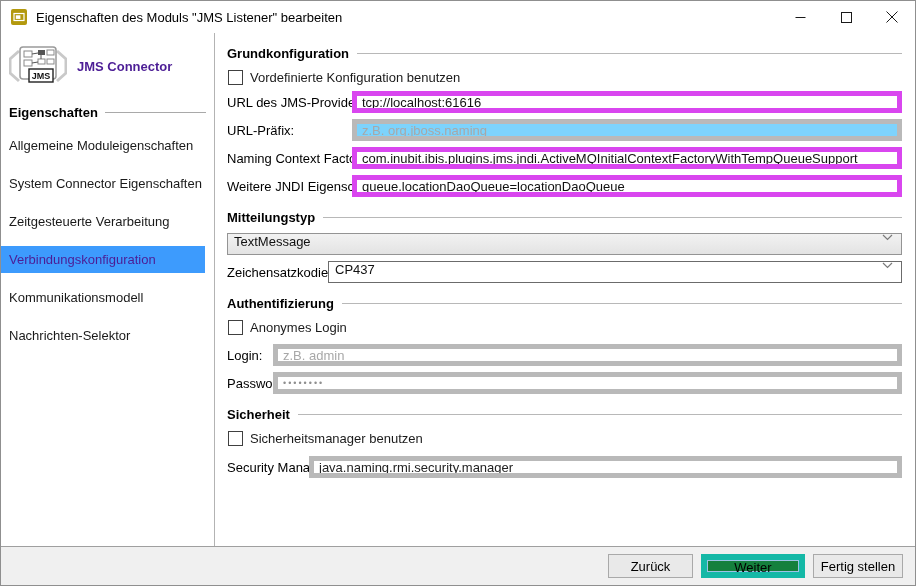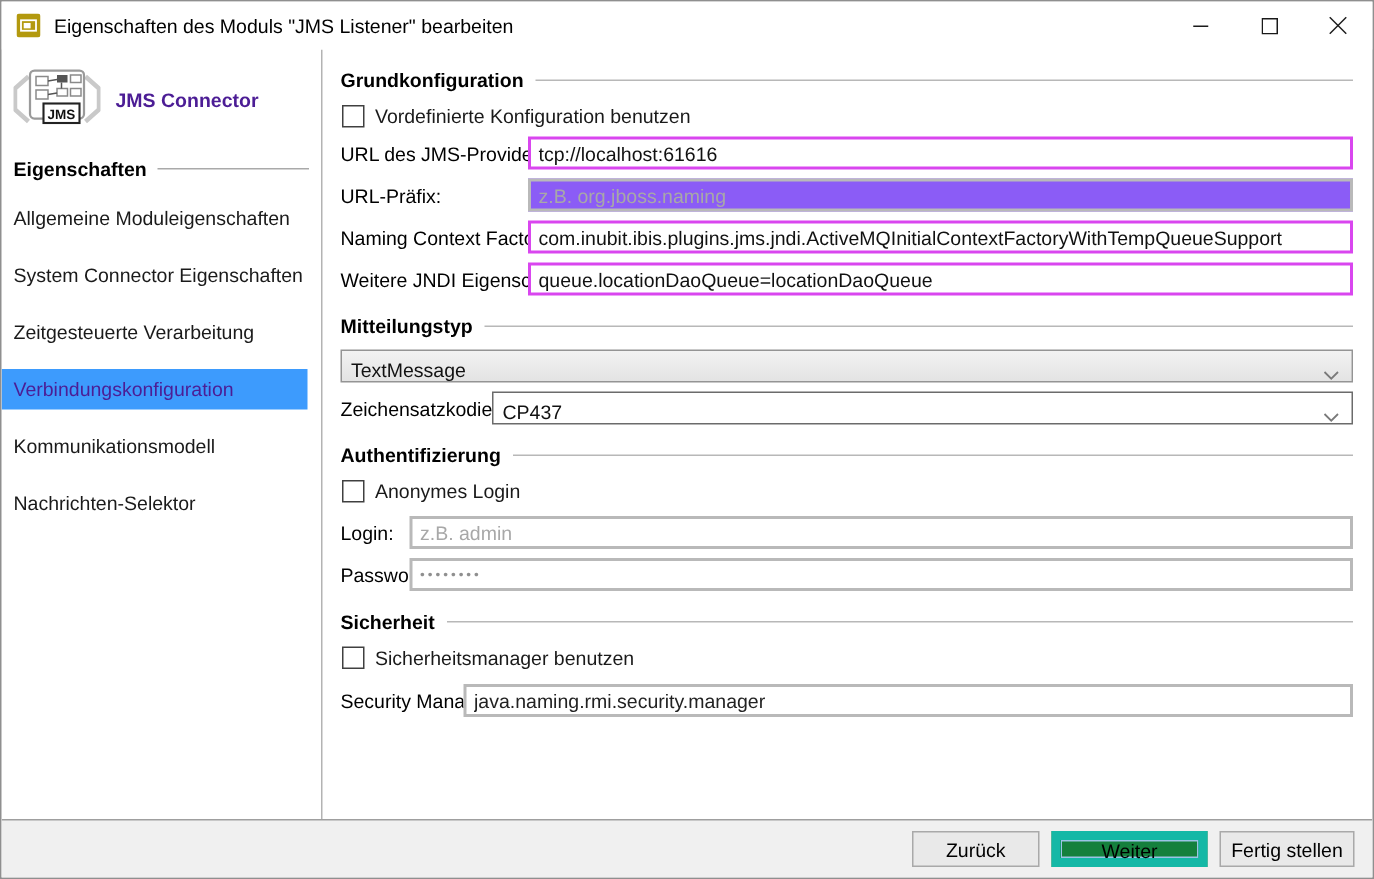--- a/index.html
+++ b/index.html
@@ -42,30 +42,30 @@
   .section-title .line { flex:1; height:1px; background:#b8b8b8; }
   .cb-row { display:flex; align-items:center; gap:7px; margin-top:9px; padding-left:1px; }
   .checkbox { width:15px; height:15px; border:1px solid #404040; background:#fff; flex:0 0 15px; }
   .row { display:flex; align-items:center; margin-top:6px; }
   .row .lbl { flex:none; color:#000; white-space:nowrap; }
   .lw1 { width:125px; }   
   .lw2 { width:101px; }   
   .lw3 { width:46px; }    
   .lw4 { width:82px; }    
   input.txt {
-    flex:1; height:22px; border:2px solid #d946ef; padding:0 5px;
+    flex:1; height:22px; border:5px solid #d946ef; padding:0 5px;
     font-family:inherit; font-size:13px; color:#111; background:#fff; outline:none;
   }
   input.txt::placeholder { color:#a8a8a8; opacity:1; }
   input.soft { border-color:#b9b9b9; }
-  input.yellow { background:#8b5cf6; border-color:#b9b9b9; }
+  input.yellow { background:#7dd3fc; border-color:#b9b9b9; }
   input.pwd { font-size:9px; letter-spacing:2px; color:#8f8f8f; }
   input.mgr { color:#222; }
   .combo {
-    height:22px; border:1px solid #949494; display:flex; align-items:flex-end;
+    height:22px; border:1px solid #949494; display:flex; align-items:flex-start;
     justify-content:space-between; padding:0 8px 0 6px; cursor:default;
   }
   .combo.gray { margin-top:8px; background:linear-gradient(180deg,#f2f2f2,#e3e3e3); }
   .combo.white { flex:1; background:#fff; border-color:#6b6b6b; }
   .combo .combo-text { font-size:13px; color:#111; }
   
   .footer {
     height:39px; flex:0 0 39px; background:#f0f0f0; border-top:1px solid #9f9f9f;
     display:flex; align-items:center; justify-content:flex-end; padding-right:12px; gap:8px;
   }

